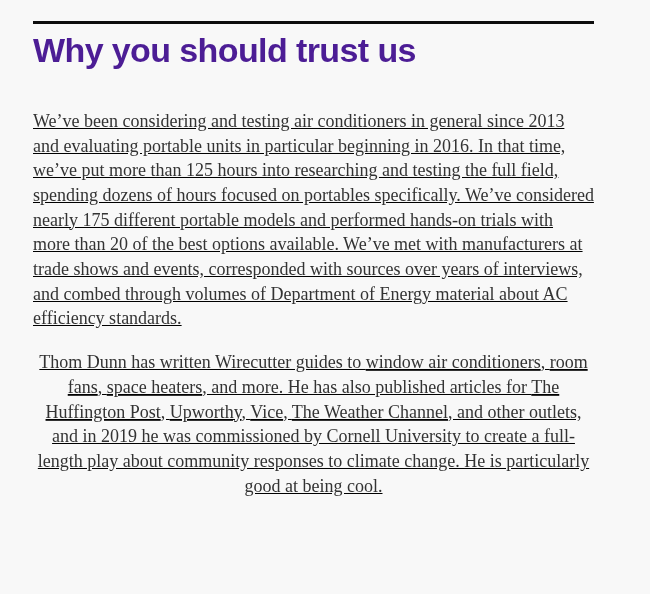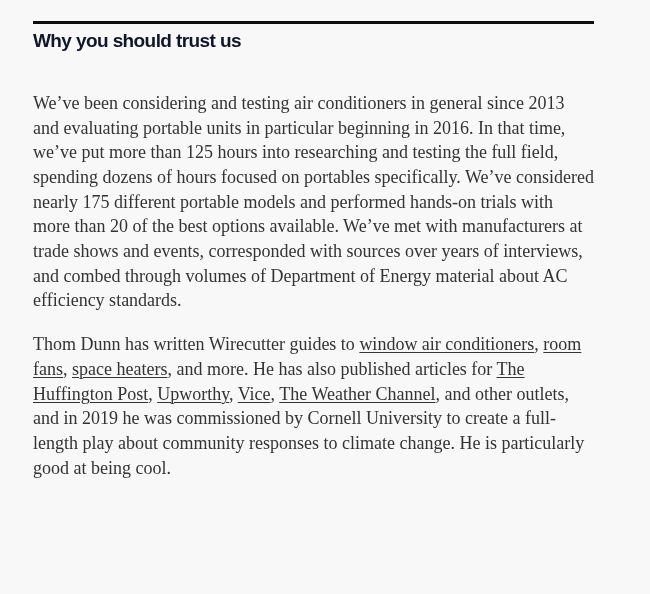--- a/index.html
+++ b/index.html
@@ -17,36 +17,38 @@
   }
   .rule {
     width: 561px;
     height: 3px;
     background: #0d0d0d;
   }
   h1.section-heading {
     margin-top: 6px;
     font-family: "Liberation Sans", sans-serif;
     font-weight: bold;
-    font-size: 19px;
+    font-size: 34px;
     line-height: 1.2;
     letter-spacing: -0.6px;
-    color: #0f172a;
+    color: #4c1d95;
   }
   .body-text {
     width: 561px;
+    text-decoration: underline;
   }
   .body-text p {
     margin-top: 38px;
     font-size: 18px;
     line-height: 24.7px;
     color: #333333;
   }
   .body-text p + p {
     margin-top: 19px;
+    text-align: center;
   }
   .body-text a {
     color: #333333;
     text-decoration: underline;
     text-decoration-thickness: 1.3px;
     text-underline-offset: 2px;
     cursor: pointer;
   }
 </style>
 </head>

